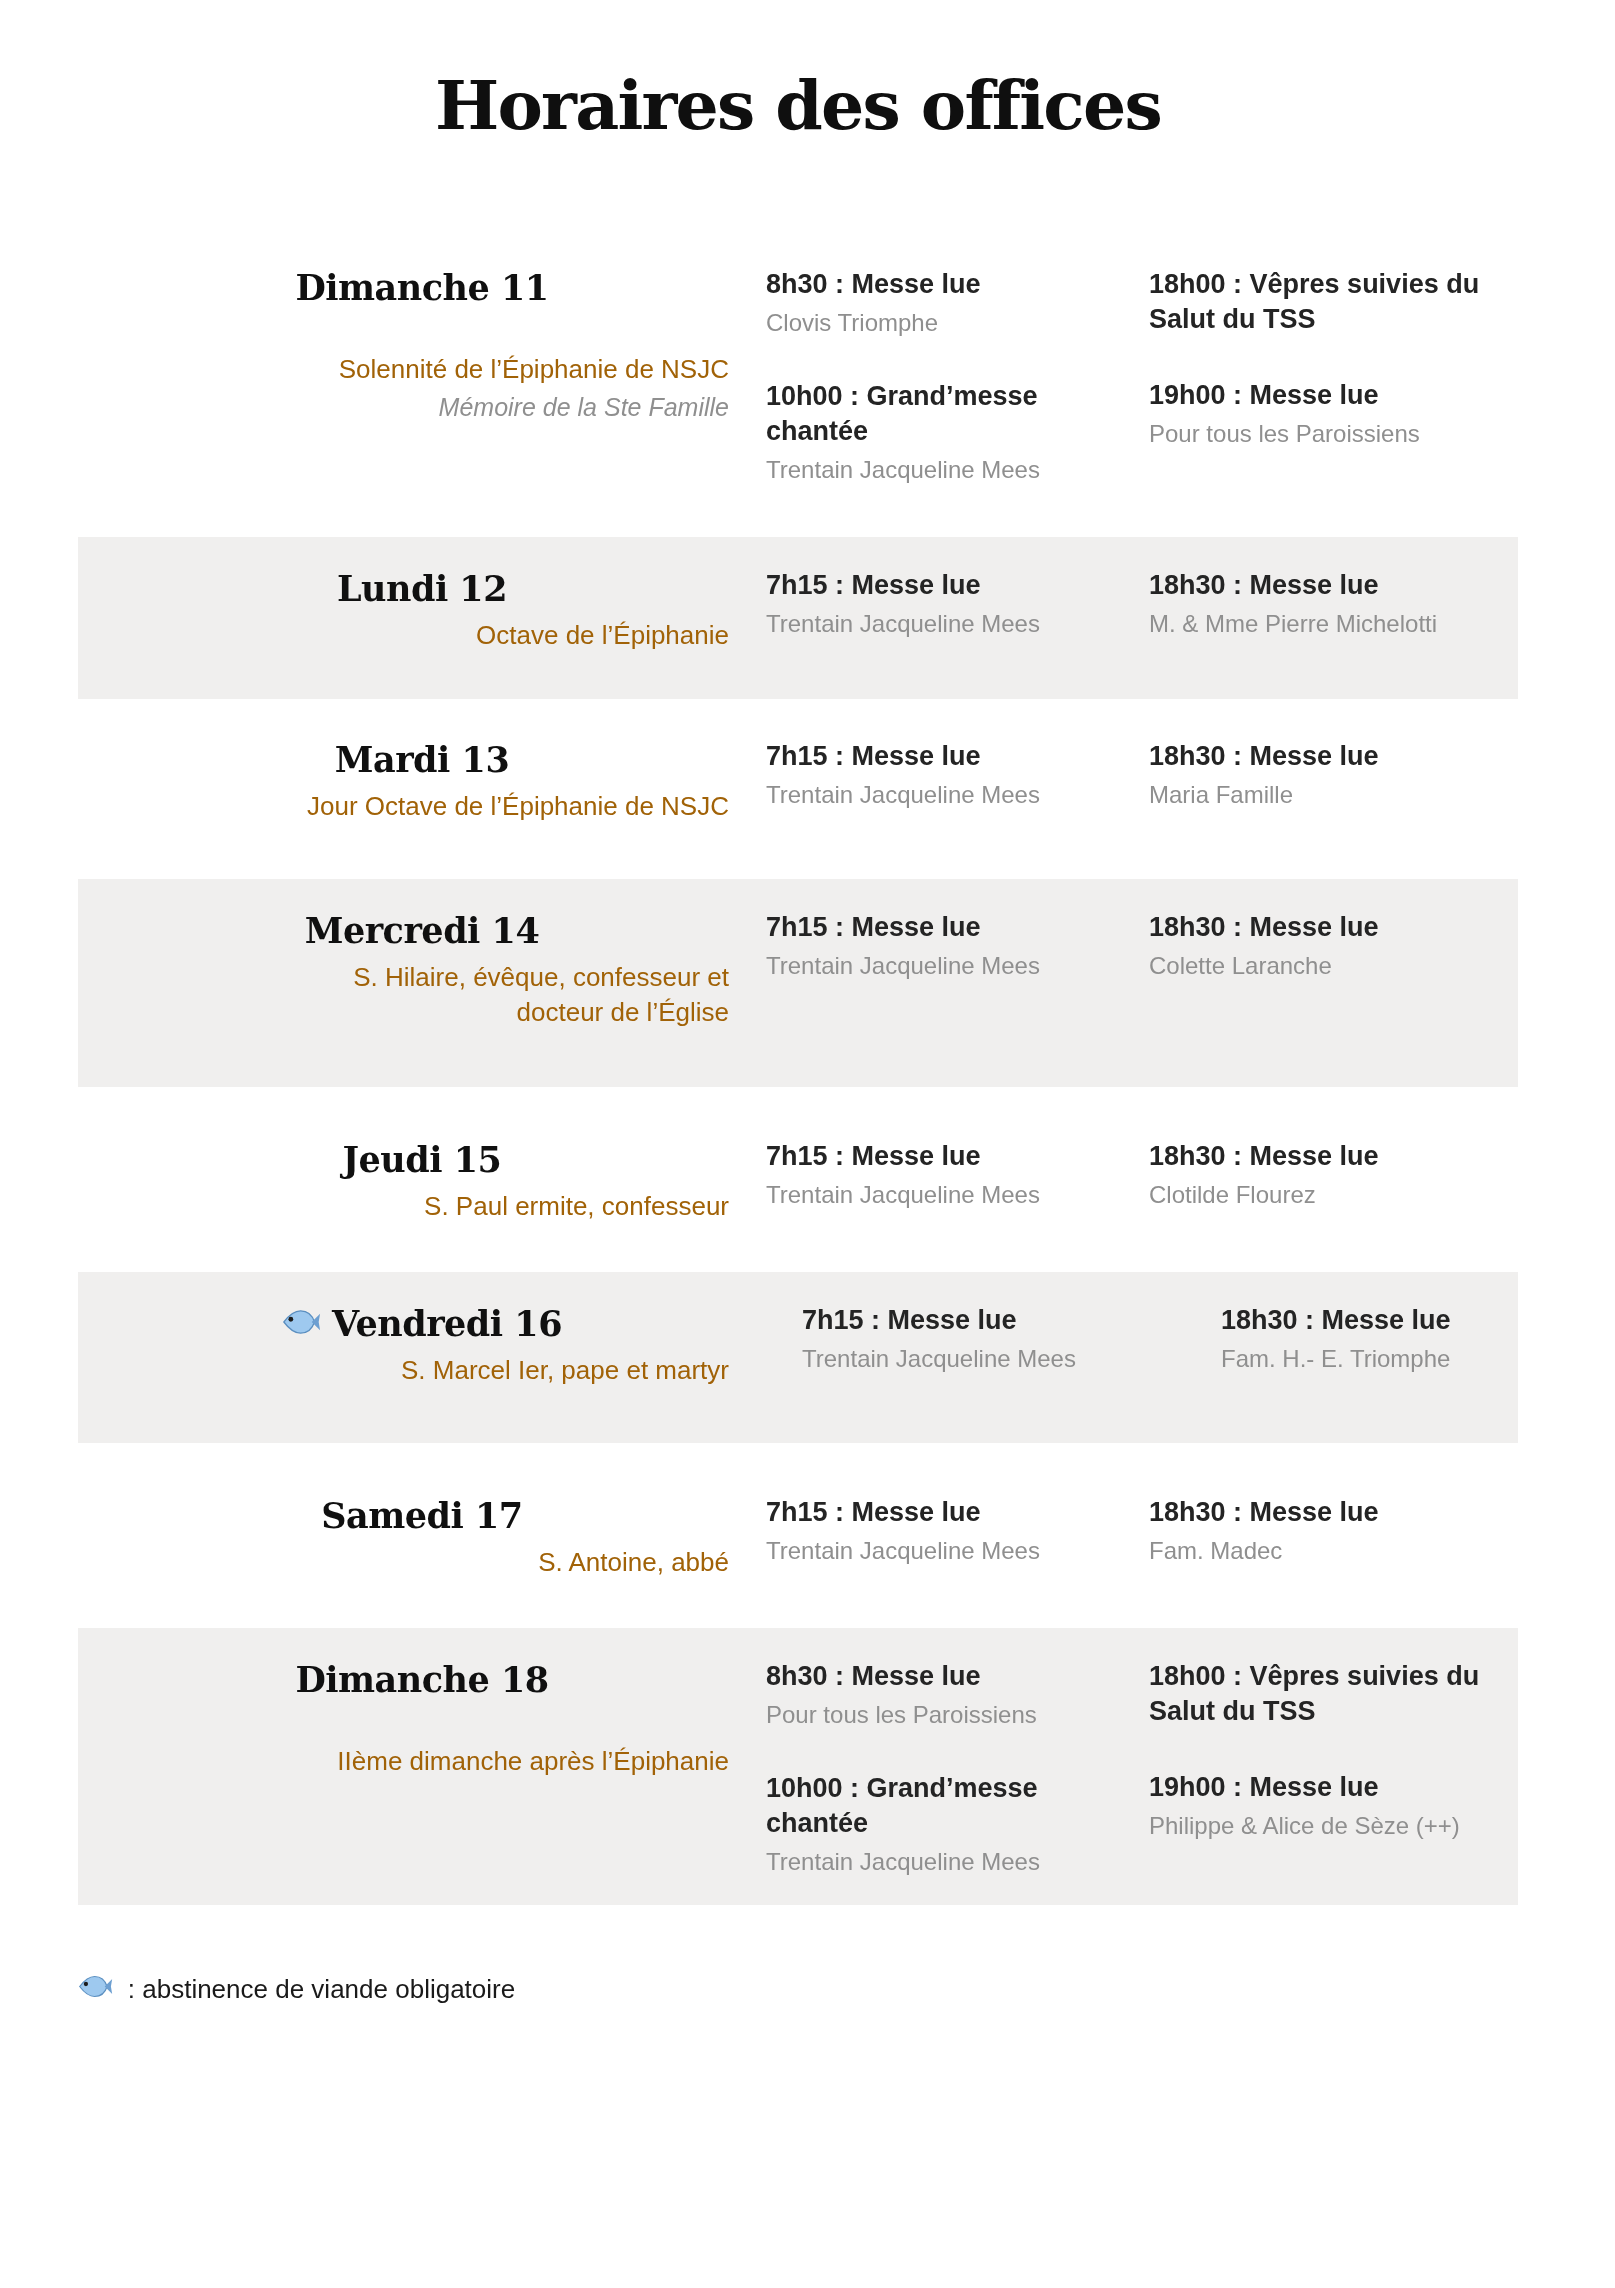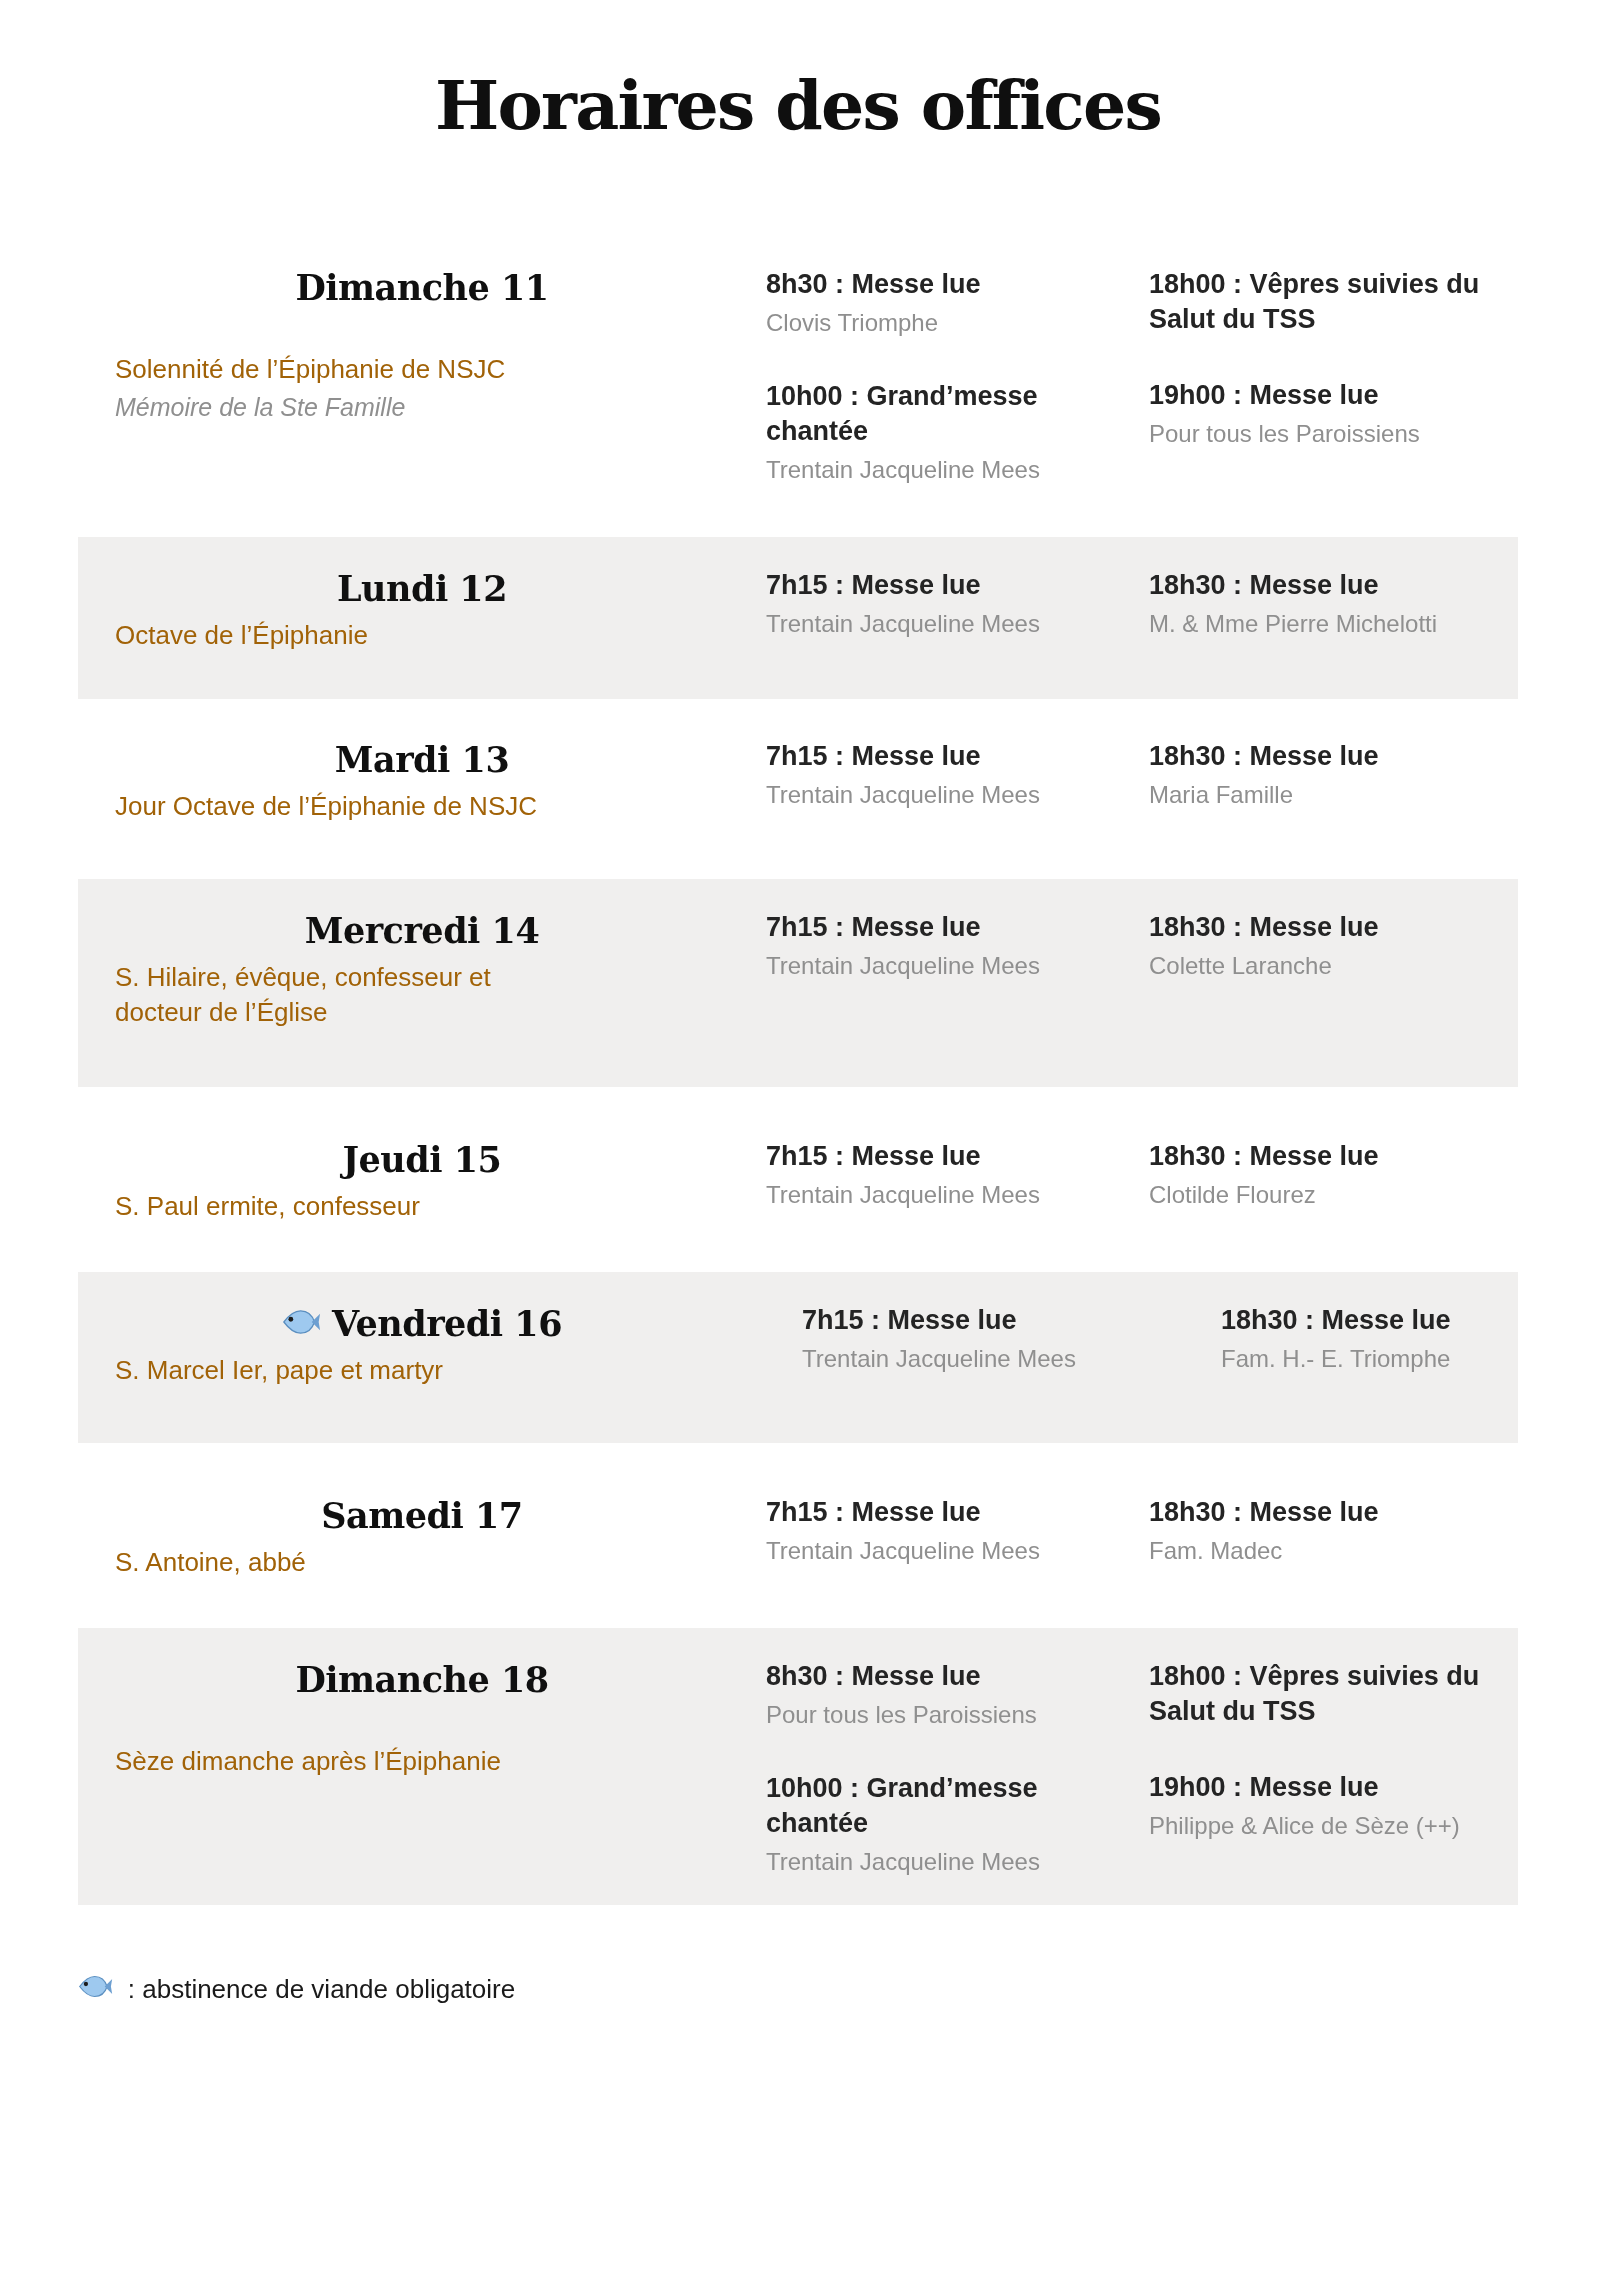--- a/index.html
+++ b/index.html
@@ -31,21 +31,21 @@
   .row.shaded { background:#f0efee; padding-top:31px; }
   .r1 { min-height:314px; padding-top:44px; }
   .r2 { min-height:162px; }
   .r3 { min-height:180px; padding-top:40px; }
   .r4 { min-height:208px; }
   .r5 { min-height:185px; padding-top:52px; }
   .r6 { min-height:171px;gap:36px; }
   .r7 { min-height:185px; padding-top:52px; }
   .r8 { min-height:254px; }
 
-  .day-cell { text-align:left; padding:0 37px; }
+  .day-cell { text-align:right; padding:0 37px; }
   .day-title {
     font-family:"DejaVu Serif", serif;
     font-weight:700;
     font-size:35px;
     letter-spacing:-0.5px;
     color:#101010;
     display:flex; align-items:center; justify-content:center; gap:11px;
   }
   .feast {
     font-weight:400;
@@ -245,21 +245,21 @@
         <div class="service">
           <p class="time">18h30 : Messe lue</p>
           <p class="note">Fam. Madec</p>
         </div>
       </div>
     </section>
 
     <section class="row r8 shaded sunday">
       <div class="day-cell">
         <h2 class="day-title">Dimanche 18</h2>
-        <p class="feast">Sèze dimanche après l’Épiphanie</p>
+        <p class="feast">IIème dimanche après l’Épiphanie</p>
       </div>
       <div class="svc-cell">
         <div class="service">
           <p class="time">8h30 : Messe lue</p>
           <p class="note">Pour tous les Paroissiens</p>
         </div>
         <div class="service">
           <p class="time">10h00 : Grand’messe
 chantée</p>
           <p class="note">Trentain Jacqueline Mees</p>

